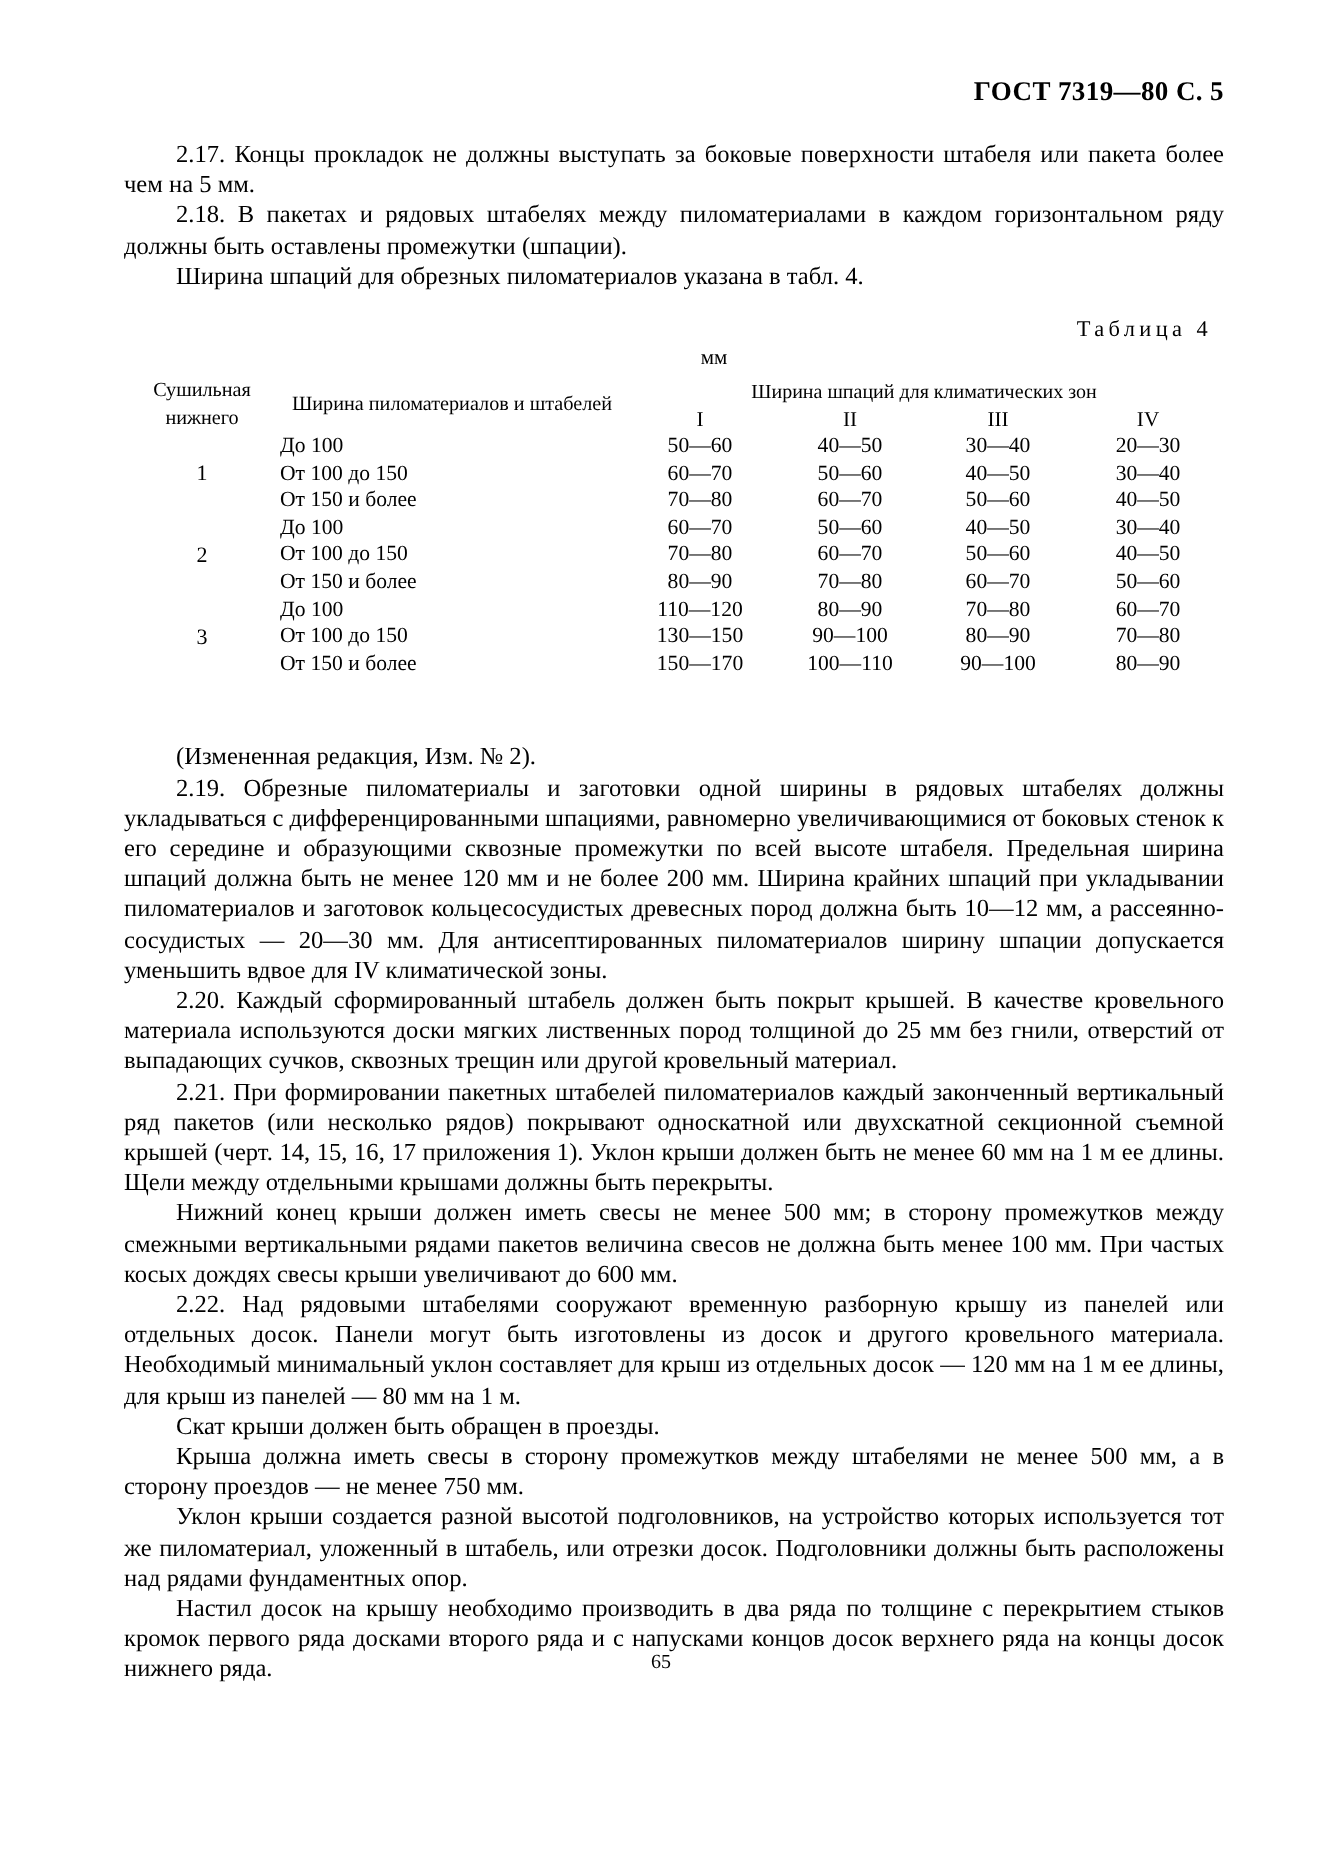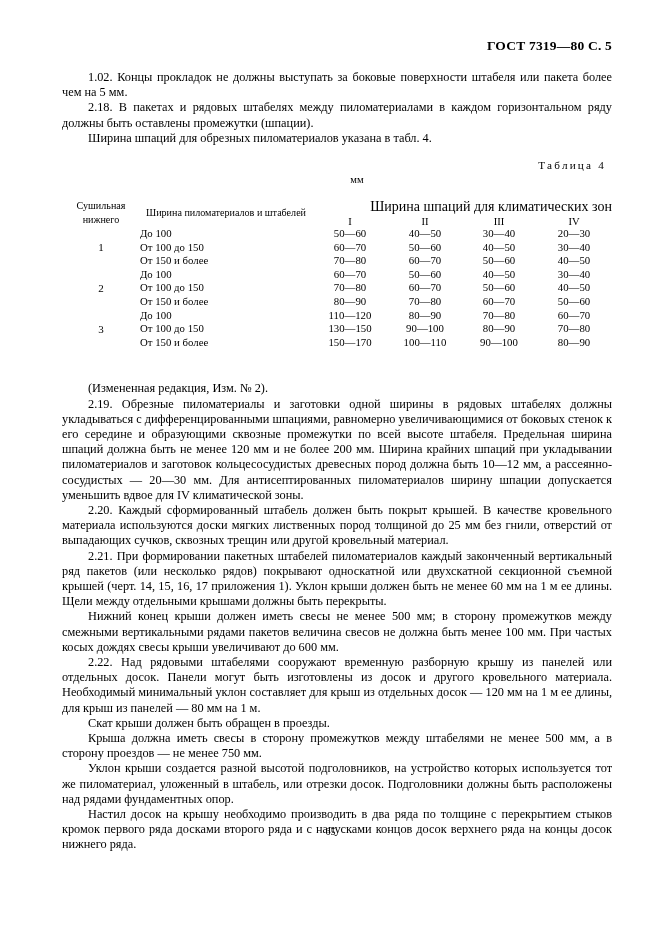--- a/index.html
+++ b/index.html
@@ -58,21 +58,21 @@
     margin-top: 13px;
     text-align: right;
     font-size: 11.2px;
     letter-spacing: 2.2px;
     padding-right: 6px;
   }
   .tbl-unit {
     text-align: center;
     font-size: 10.5px;
     margin-top: 3px;
-    margin-bottom: 14px;
+    margin-bottom: 4px;
     padding-left: 40px;
   }
 
   
   table.spec {
     border-collapse: collapse;
     width: 550px;
     table-layout: fixed;
     font-size: 10.6px;
   }
@@ -88,22 +88,22 @@
   .vr         { border-right: 2px solid #000; }
   .vr-thin    { border-right: 1px solid #000; }
 
   th.hd {
     text-align: center;
     font-size: 10.1px;
     line-height: 14px;
     padding: 6px 4px;
   }
   th.hd-zone {
-    text-align: right;
-    font-size: 14px;
+    text-align: center;
+    font-size: 10px;
     padding: 5px 4px 4px;
   }
   th.hd-num {
     text-align: center;
     font-size: 10.6px;
     padding: 5px 2px 5px;
   }
   td.grp {
     text-align: center;
     font-size: 11px;
@@ -143,21 +143,21 @@
 <body>
 
 <div class="page">
 
   <div class="header">
     <span>ГОСТ 7319—80 С. 5</span>
   </div>
 
   <div class="content">
 
-    <p class="para">1.02. Концы прокладок не должны выступать за боковые поверхности штабеля или пакета более чем на 5 мм.</p>
+    <p class="para">2.17. Концы прокладок не должны выступать за боковые поверхности штабеля или пакета более чем на 5 мм.</p>
     <p class="para">2.18. В пакетах и рядовых штабелях между пиломатериалами в каждом горизонтальном ряду должны быть оставлены промежутки (шпации).</p>
     <p class="para">Ширина шпаций для обрезных пиломатериалов указана в табл. 4.</p>
 
     <div class="tbl-caption">Таблица 4</div>
     <div class="tbl-unit">мм</div>
 
     <table class="spec">
       <colgroup>
         <col style="width:78px">
         <col style="width:172px">

